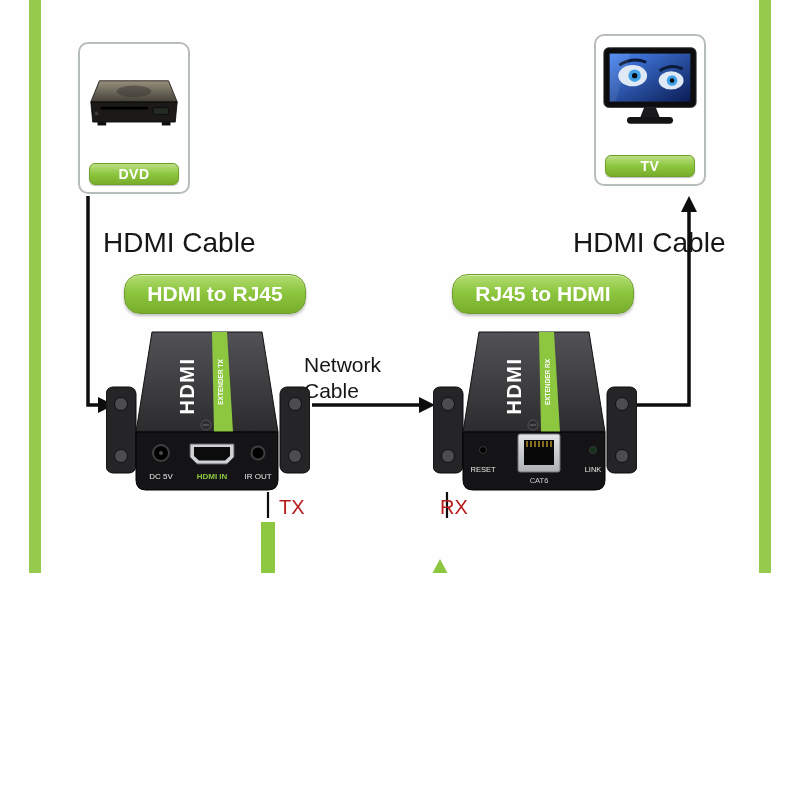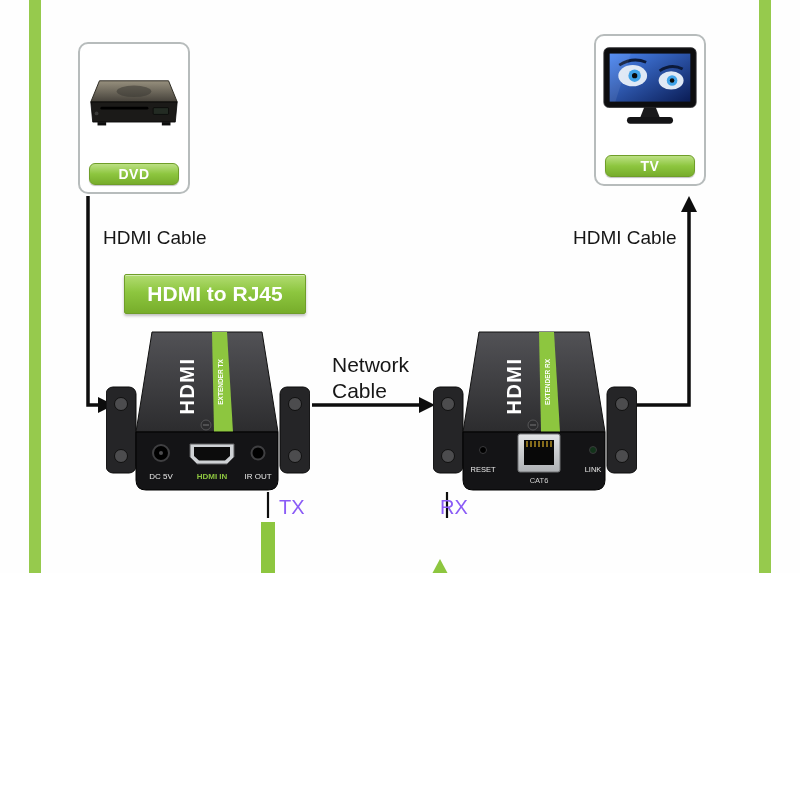--- a/index.html
+++ b/index.html
@@ -9,27 +9,27 @@
   .edge-bar{position:absolute;top:0;height:800px;width:12px;background:#96ca4d}
   .edge-bar.left{left:29px}
   .edge-bar.right{left:759px}
   .overlay{position:absolute;left:0;top:0}
   .card{position:absolute;width:112px;height:152px;border:2px solid #b7bcbc;border-radius:10px;background:#ffffff}
   .card svg.art{display:block;margin:8px auto 0}
   .badge{position:absolute;left:50%;transform:translateX(-50%);bottom:7px;width:90px;height:22px;border-radius:6px;
     background:linear-gradient(180deg,#bce084,#8dc63f 50%,#77ad2b);border:1px solid #6f9e29;color:#fff;
     font-weight:bold;font-size:14px;display:flex;align-items:center;justify-content:center;letter-spacing:.5px;
     box-shadow:0 1px 1px rgba(0,0,0,.25)}
-  .cable-label{position:absolute;font-size:19px;color:#161616;white-space:nowrap}
+  .cable-label{position:absolute;font-size:28px;color:#161616;white-space:nowrap}
   .network-label{position:absolute;font-size:21px;color:#161616;line-height:26px}
-  .pill-button{position:absolute;width:182px;height:40px;border-radius:2px;
+  .pill-button{position:absolute;width:182px;height:40px;border-radius:16px;
     background:linear-gradient(180deg,#b2dc72,#8dc63f 45%,#77ad2b);border:1px solid #6f9e29;color:#fff;
     font-weight:bold;font-size:21px;display:flex;align-items:center;justify-content:center;
     box-shadow:0 2px 3px rgba(0,0,0,.25), inset 0 1px 0 rgba(255,255,255,.45)}
-  .endpoint-label{position:absolute;font-size:20px;color:#8b5cf6}
+  .endpoint-label{position:absolute;font-size:20px;color:#b91c1c}
   .device-svg{position:absolute}
 </style>
 </head>
 <body>
 
 <div class="canvas">
 
   <svg width="0" height="0" style="position:absolute">
     <defs>
       <linearGradient id="devTop" x1="0" y1="0" x2="0" y2="1">
@@ -179,26 +179,27 @@
       <circle cx="73" cy="38" r="2.4" fill="#0a0a0a"></circle>
       <polygon points="8,10 30,10 14,60 8,60" fill="#ffffff" opacity="0.08"></polygon>
       <polygon points="44,66 56,66 60,76 40,76" fill="#1a1a1c"></polygon>
       <rect x="26" y="76" width="48" height="7" rx="3.5" fill="#141416"></rect>
     </svg>
     <div class="badge">TV</div>
   </div>
 
   <div class="cable-label" style="left:103px;top:227px">HDMI Cable</div>
   <div class="cable-label" style="left:573px;top:227px">HDMI Cable</div>
-  <div class="network-label" style="left:332px;top:352px">
+  <div class="network-label" style="left:304px;top:352px">
     <div>Network</div>
     <div>Cable</div>
   </div>
 
   <div class="pill-button" style="left:124px;top:274px">HDMI to RJ45</div>
+  <div class="pill-button" style="left:452px;top:274px">RJ45 to HDMI</div>
 
   <div class="endpoint-label" style="left:279px;top:496px">TX</div>
   <div class="endpoint-label" style="left:440px;top:496px">RX</div>
 
   <svg class="device-svg" style="left:106px;top:330px" width="204" height="166" viewBox="0 0 204 166">
     <g>
       <rect x="0" y="57" width="30" height="86" rx="7" fill="#252527" stroke="#0b0b0b"></rect>
       <rect x="174" y="57" width="30" height="86" rx="7" fill="#252527" stroke="#0b0b0b"></rect>
       <circle cx="15" cy="74" r="6.5" fill="#4c4c4e" stroke="#101010"></circle>
       <circle cx="15" cy="126" r="6.5" fill="#4c4c4e" stroke="#101010"></circle>

